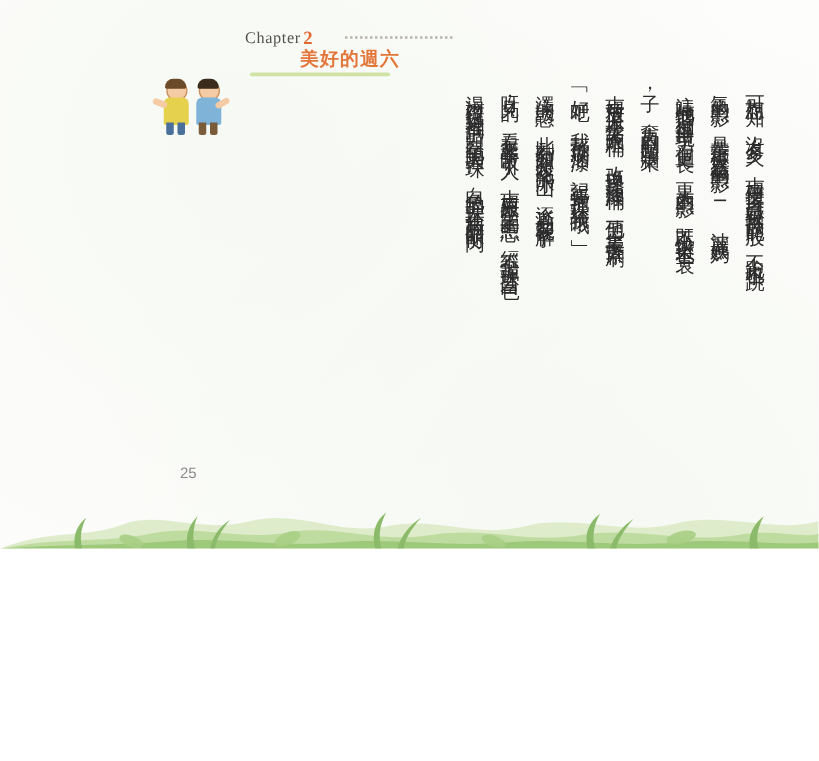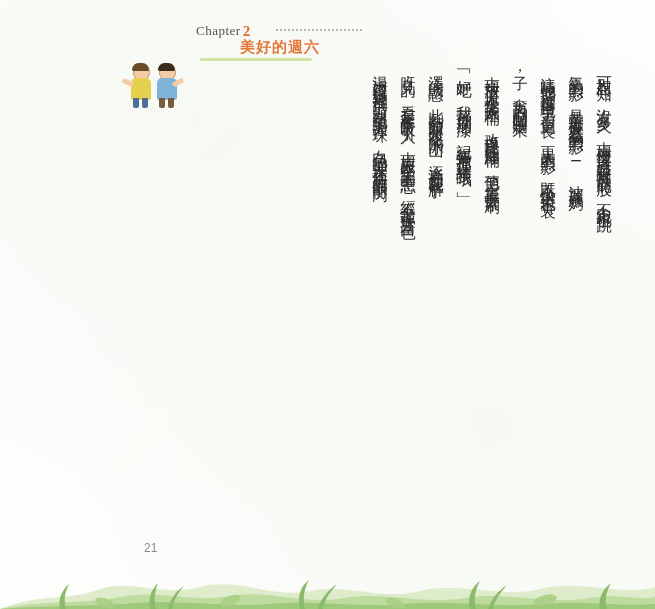--- a/index.html
+++ b/index.html
@@ -9,21 +9,21 @@
   body {
     width: 655px;
     height: 609px;
     background: #ffffff;
     font-family: "DejaVu Sans", sans-serif;
     overflow: hidden;
   }
   .page {
     position: relative;
     width: 655px;
-    height: 609px;
+    height: 439px;
     background: #fdfdfb;
     overflow: hidden;
   }
 
   
   .paper-tint {
     position: absolute;
     left: 0; top: 0;
     width: 655px; height: 609px;
     background:
@@ -243,21 +243,21 @@
     <div class="v-col">呀見的，看起來非常吸引人。吉姆原本堅定的意志，經不起彈珠雪白色</div>
     <div class="v-col short-b">澤的誘惑，此刻有如即將溶化的冰山，逐漸崩裂瓦解了。</div>
     <div class="v-col short-a">「好吧！我幫你刷油漆，記得要把彈珠給我哦！」</div>
     <div class="v-col">吉姆放下原本提著的水桶，改換提起油漆桶，他另一隻手握緊刷</div>
     <div class="v-col short-a">子，奮力的刷起圍牆來。</div>
     <div class="v-col">這時他們背後卻出現了另一個更長、更大的黑影，既不快樂也不衰</div>
     <div class="v-col">氣的黑影，是帶著極大怒氣的黑影──波麗姨媽。</div>
     <div class="v-col">可想而知。沒有多久，吉姆便摸著自己被鞭打的屁股，不跑也不跳</div>
   </div>
 
-  <div class="page-number">21</div>
+  <div class="page-number">25</div>
 
   <div class="bottom-deco">
     <svg class="deco-svg" width="655" height="56" viewBox="0 0 655 56" xmlns="http://www.w3.org/2000/svg">
       <path d="M0 56 C 40 40, 70 48, 100 36 C 130 26, 160 44, 200 34 C 240 24, 270 46, 310 38 C 350 30, 380 48, 420 38 C 460 28, 500 46, 540 36 C 580 26, 620 44, 655 34 L655 56 Z" fill="#dfeccb"></path>
       <path d="M0 56 C 50 46, 80 52, 120 44 C 160 36, 190 50, 230 43 C 270 36, 300 52, 345 45 C 390 38, 420 52, 465 45 C 510 38, 545 52, 590 45 C 620 40, 640 48, 655 44 L655 56 Z" fill="#bfdca0"></path>
       <path d="M0 56 C 45 52, 90 54, 135 50 C 180 46, 225 55, 270 51 C 315 47, 360 55, 405 51 C 450 47, 495 55, 540 51 C 585 47, 620 54, 655 51 L655 56 Z" fill="#9ec87a"></path>
       <g fill="#8bbb6a">
         <path d="M150 56 C 148 44, 152 36, 158 30 C 154 40, 154 48, 156 56 Z"></path>
         <path d="M168 56 C 170 46, 176 38, 184 33 C 176 42, 173 50, 172 56 Z"></path>
         <path d="M300 56 C 297 42, 301 33, 309 27 C 303 38, 303 47, 305 56 Z"></path>

